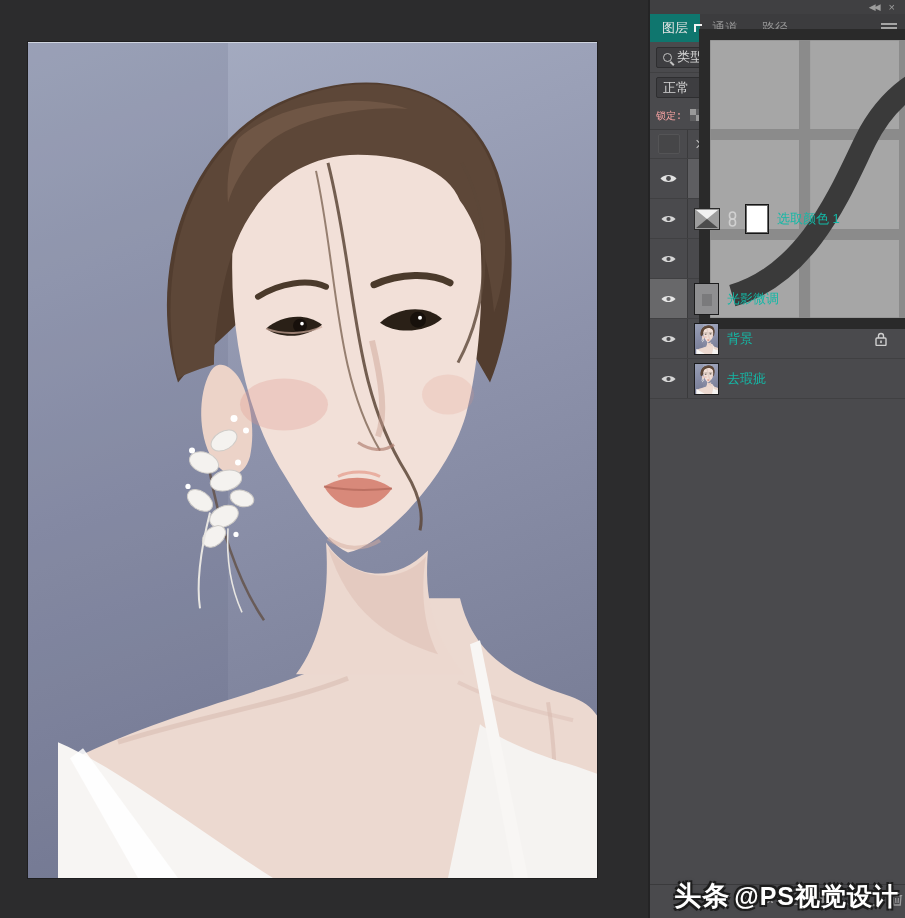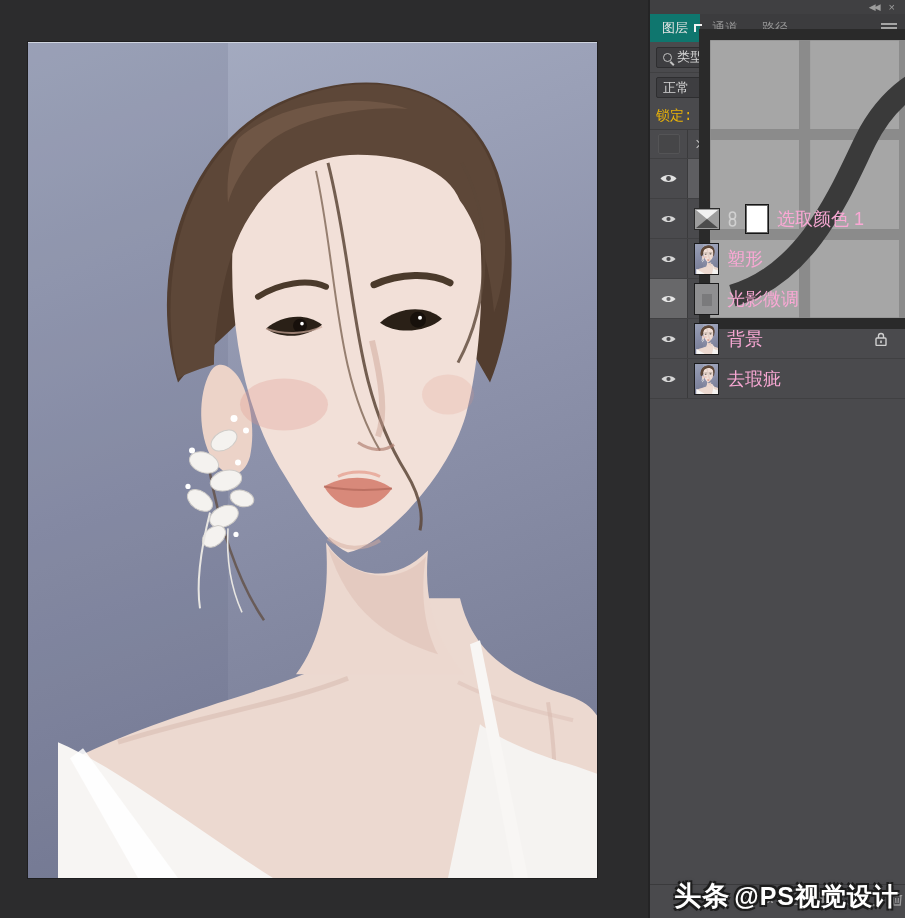--- a/index.html
+++ b/index.html
@@ -34,38 +34,38 @@
   .mag { width:9px; height:9px; border:1.6px solid #c2c2c2; border-radius:50%; position:relative; flex:0 0 auto;}
   .mag:after { content:""; position:absolute; left:7px; top:7px; width:5px; height:1.8px;
                background:#c2c2c2; transform:rotate(45deg); transform-origin:0 0; }
   .chev { width:6px; height:6px; border-right:1.6px solid #b7b7b7; border-bottom:1.6px solid #b7b7b7;
           transform:rotate(45deg); margin-top:-3px; flex:0 0 auto; }
   .ficons { display:flex; align-items:center; gap:11px; margin-left:2px; }
   .ficons svg { display:block; }
 
   .blend-row { height:29px; display:flex; align-items:center; padding:0 8px 0 6px; gap:6px; }
   .blend-row .combo { min-width:112px; }
-  .fieldlab { color:#eab308; font-size:14px; white-space:nowrap;font-family:Liberation Mono, monospace; }
+  .fieldlab { color:#fca5a5; font-size:10px; white-space:nowrap;font-family:Liberation Mono, monospace; }
   .valbox { display:flex; align-items:center; gap:5px; background:#3e3e41; border:1px solid #2e2e30;
             border-radius:2px; height:21px; padding:0 5px; color:#d6d6d6; }
 
   .lock-row { height:28px; display:flex; align-items:center; padding:0 8px 0 6px; gap:8px;
               border-bottom:1px solid #3c3c3e; }
   .lock-row svg { display:block; }
 
   
   .layer-list { flex:0 0 auto; }
   .lrow { display:flex; align-items:stretch; border-bottom:1px solid #404042; height:40px; }
   .lrow.group { height:29px; }
   .eye-well { width:38px; flex:0 0 38px; border-right:1px solid #3a3a3c; display:flex;
               align-items:center; justify-content:center; }
   .eye-well.lighter { background:#68686a; }
   .lrow .content { flex:1; display:flex; align-items:center; gap:8px; padding:0 8px 0 6px; position:relative; }
   .lrow.selected .content { background:#5e5e61; }
-  .lname { font-size:18px; color:#f9a8d4; white-space:nowrap; }
+  .lname { font-size:13px; color:#14b8a6; white-space:nowrap; }
   .thumb-img { width:25px; height:32px; border:1px solid #1c1c1d; background:#888; flex:0 0 auto; }
   .thumb-img svg { display:block; width:100%; height:100%; }
   .grey-thumb { width:25px; height:32px; border:1px solid #1c1c1d; background:#8f8f91; flex:0 0 auto;
                 position:relative; }
   .grey-thumb:after { content:""; position:absolute; left:7px; top:10px; width:10px; height:12px;
                 background:#7a7a7c; }
   .mask-thumb { width:24px; height:30px; background:#fff; border:1px solid #161616;
                 box-shadow:0 0 0 1px #6b6b6b inset; flex:0 0 auto; }
   .adj-thumb { width:27px; height:27px; flex:0 0 auto; position:relative; }
   .adj-thumb svg { display:block; width:100%; height:100%; }
@@ -350,28 +350,20 @@
         </div>
       </div>
 
       <div class="lrow">
         <div class="eye-well">
           <svg width="15" height="10" viewBox="0 0 17 11">
             <path d="M0.5 5.5 C4 0.8 13 0.8 16.5 5.5 C13 10.2 4 10.2 0.5 5.5 Z" fill="#d6d6d6"></path>
             <circle cx="8.5" cy="5.5" r="2.4" fill="#4a4a4d"></circle>
           </svg>
         </div>
-        <div class="content">
-          <span class="thumb-img">
-            <svg viewBox="0 0 569 836" preserveAspectRatio="none">
-                <use href="#portrait-sym"></use>
-              </svg>
-          </span>
-          <span class="lname">塑形</span>
-        </div>
       </div>
 
       <div class="lrow">
         <div class="eye-well lighter">
           <svg width="15" height="10" viewBox="0 0 17 11">
             <path d="M0.5 5.5 C4 0.8 13 0.8 16.5 5.5 C13 10.2 4 10.2 0.5 5.5 Z" fill="#e6e6e6"></path>
             <circle cx="8.5" cy="5.5" r="2.4" fill="#68686a"></circle>
           </svg>
         </div>
         <div class="content">

